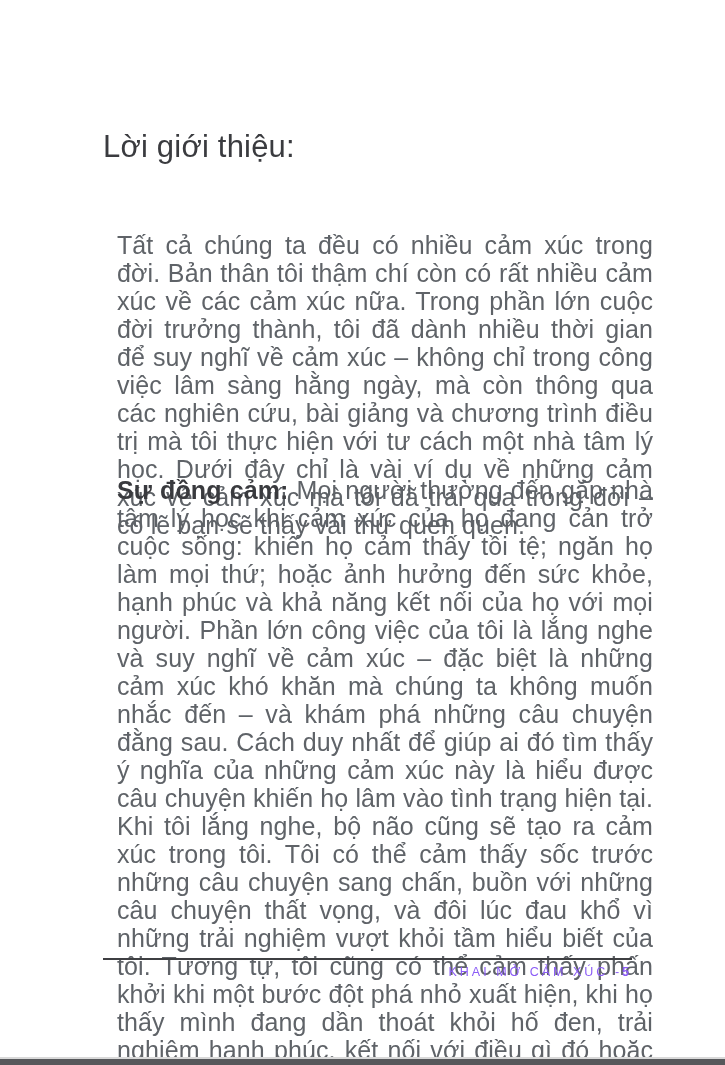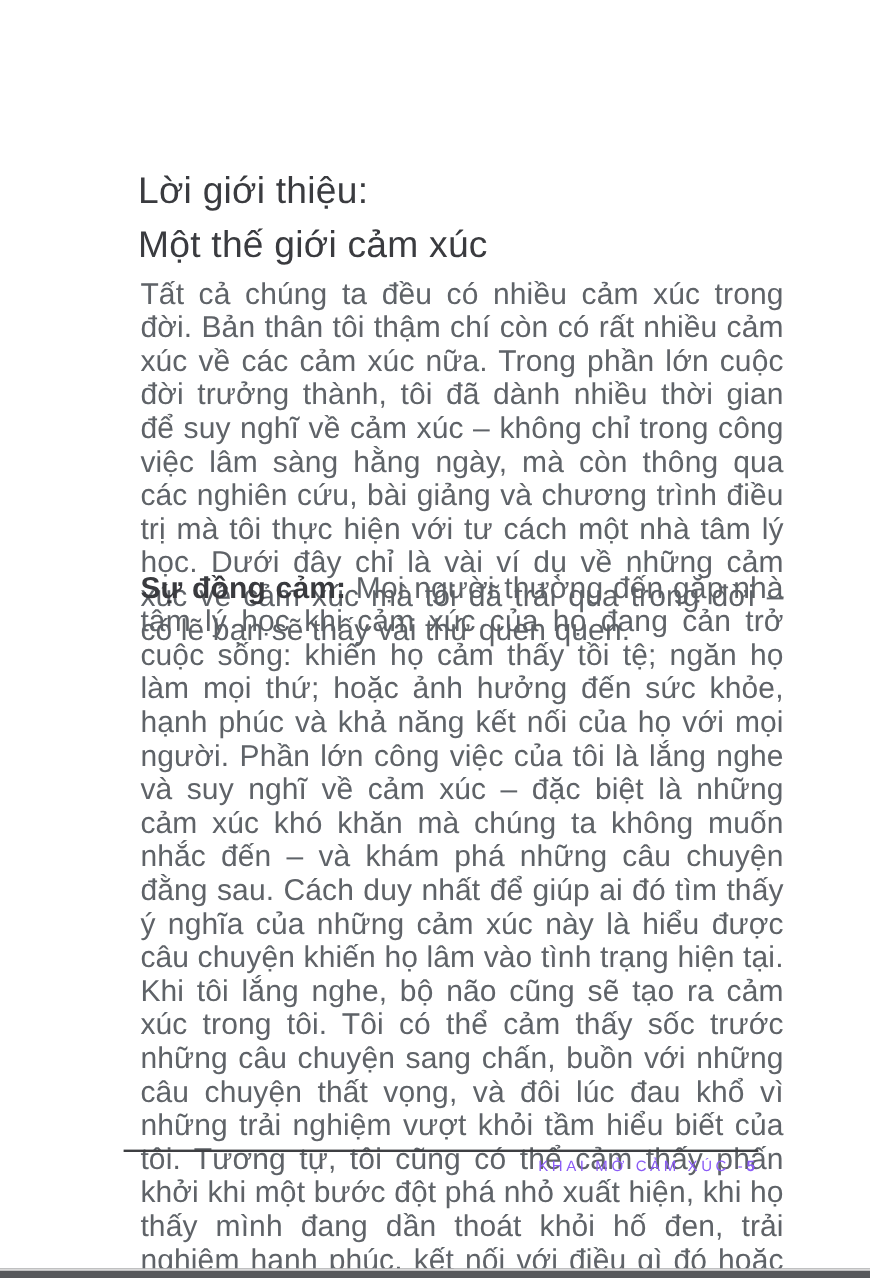--- a/index.html
+++ b/index.html
@@ -12,21 +12,21 @@
     width: 725px;
     height: 1065px;
     background: #ffffff;
     overflow: hidden;
     font-family: "Liberation Sans", sans-serif;
   }
   .title {
     position: absolute;
     left: 103px;
     top: 124px;
-    margin: 12px;
+    margin: 0;
     font-size: 31px;
     font-weight: 500;
     line-height: 45px;
     letter-spacing: 0.2px;
     color: #3a3b3f;
   }
   .title .title-line { display: block; }
   .body-para {
     position: absolute;
     left: 117px;
@@ -75,21 +75,20 @@
     border-top: 2px solid #d9d9d9;
   }
 </style>
 </head>
 <body>
 
 <div class="page">
 
   <h1 class="title">
     <span class="title-line">Lời giới thiệu:</span>
-    <span class="title-line">Một thế giới cảm xúc</span>
   </h1>
 
   <p class="body-para para-1">Tất cả chúng ta đều có nhiều cảm xúc trong đời. Bản thân tôi thậm chí còn có rất nhiều cảm xúc về các cảm xúc nữa. Trong phần lớn cuộc đời trưởng thành, tôi đã dành nhiều thời gian để suy nghĩ về cảm xúc – không chỉ trong công việc lâm sàng hằng ngày, mà còn thông qua các nghiên cứu, bài giảng và chương trình điều trị mà tôi thực hiện với tư cách một nhà tâm lý học. Dưới đây chỉ là vài ví dụ về những cảm xúc về cảm xúc mà tôi đã trải qua trong đời – có lẽ bạn sẽ thấy vài thứ quen quen.</p>
 
   <p class="body-para para-2"><span class="lead">Sự đồng cảm:</span><span>Mọi người thường đến gặp nhà tâm lý học khi cảm xúc của họ đang cản trở cuộc sống: khiến họ cảm thấy tồi tệ; ngăn họ làm mọi thứ; hoặc ảnh hưởng đến sức khỏe, hạnh phúc và khả năng kết nối của họ với mọi người. Phần lớn công việc của tôi là lắng nghe và suy nghĩ về cảm xúc – đặc biệt là những cảm xúc khó khăn mà chúng ta không muốn nhắc đến – và khám phá những câu chuyện đằng sau. Cách duy nhất để giúp ai đó tìm thấy ý nghĩa của những cảm xúc này là hiểu được câu chuyện khiến họ lâm vào tình trạng hiện tại. Khi tôi lắng nghe, bộ não cũng sẽ tạo ra cảm xúc trong tôi. Tôi có thể cảm thấy sốc trước những câu chuyện sang chấn, buồn với những câu chuyện thất vọng, và đôi lúc đau khổ vì những trải nghiệm vượt khỏi tầm hiểu biết của tôi. Tương tự, tôi cũng có thể cảm thấy phấn khởi khi một bước đột phá nhỏ xuất hiện, khi họ thấy mình đang dần thoát khỏi hố đen, trải nghiệm hạnh phúc, kết nối với điều gì đó hoặc ai đó mà họ cảm thấy xứng đáng.</span></p>
 
   <div class="footer-rule"></div>
 
   <div class="footer-text">
     <span>KHAI MỞ CẢM XÚC</span>

